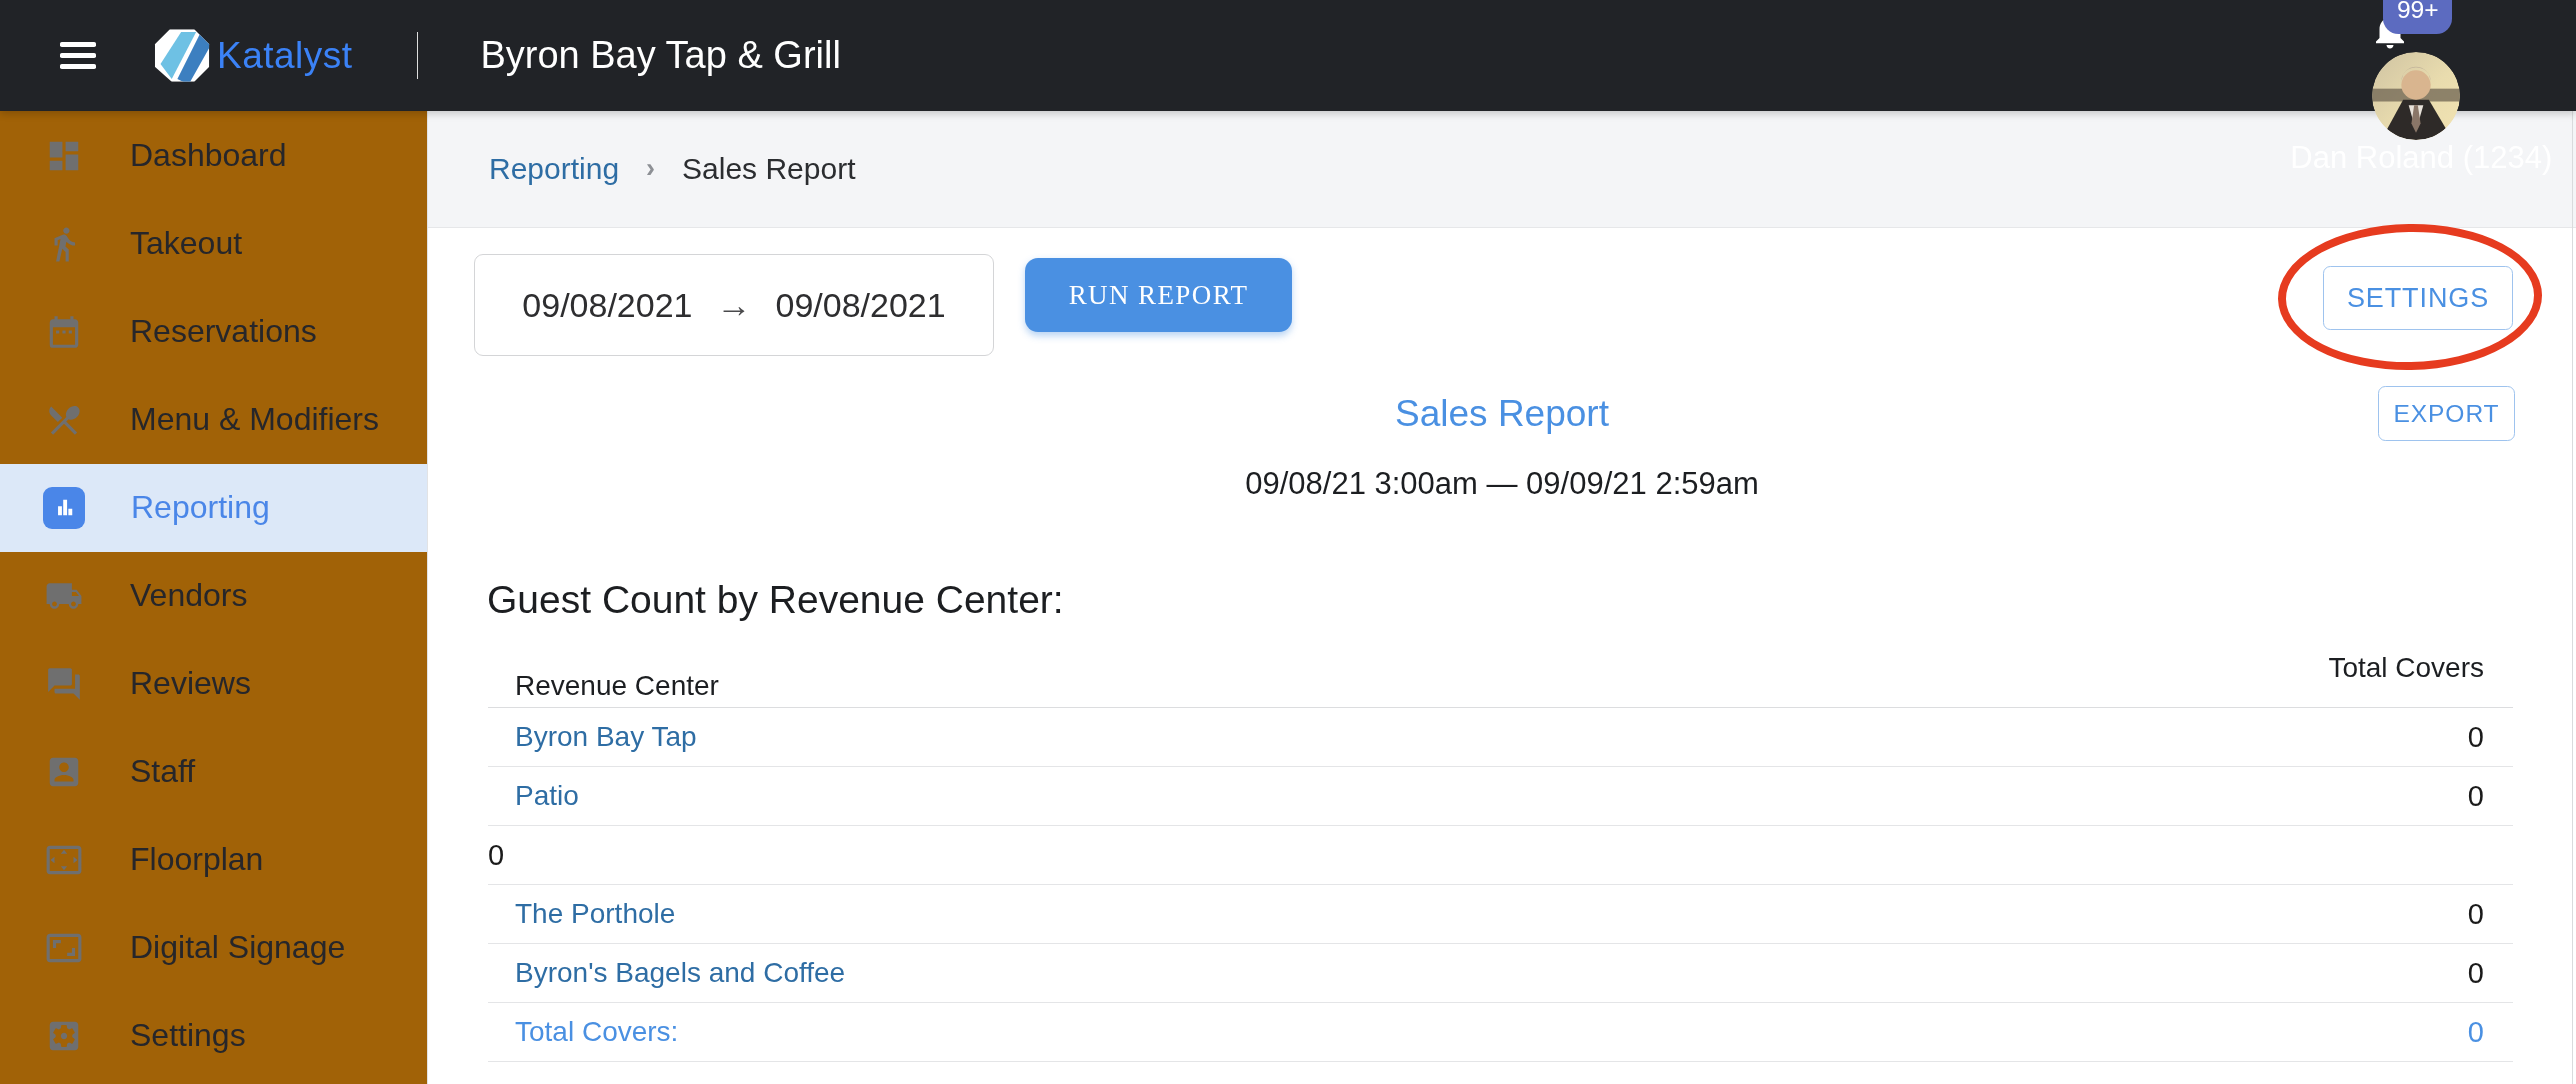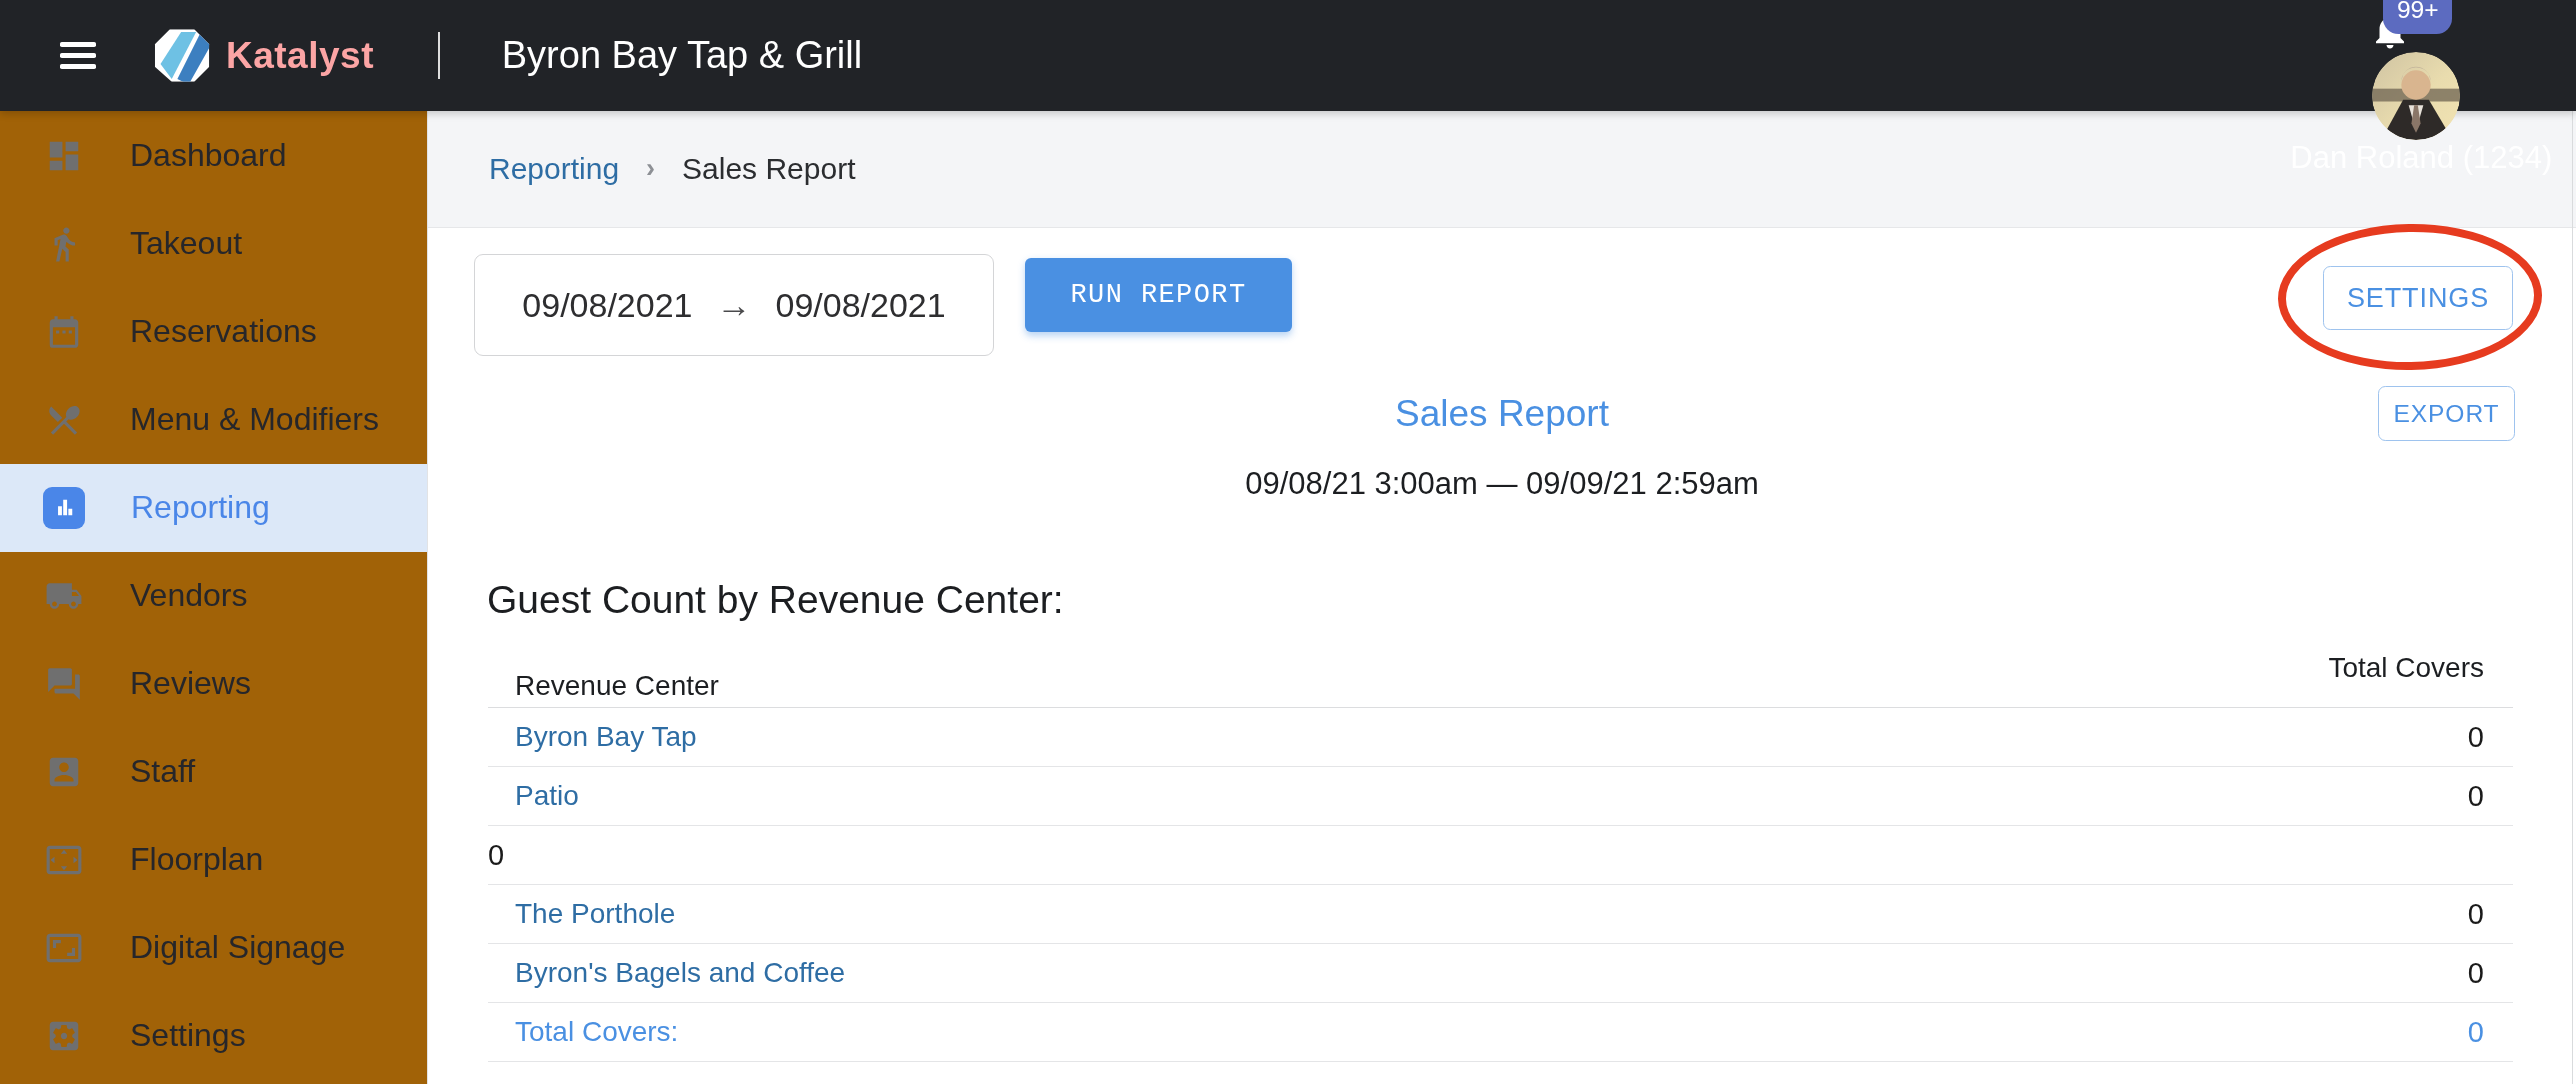--- a/index.html
+++ b/index.html
@@ -8,21 +8,21 @@
   .screen { position:relative; width:2576px; height:1085px; overflow:hidden; background:#fff; }
 
   
   .topbar { position:absolute; top:0; left:0; width:2576px; height:111px;
     background:#212327; display:flex; align-items:center; z-index:30;
     box-shadow:0 2.7px 7.3px rgba(0,0,0,.18); }
   .hamburger { width:36px; height:27px; margin-left:60px; display:flex; flex-direction:column;
     justify-content:space-between; cursor:pointer; }
   .hamburger span { display:block; height:4.6px; border-radius:1.8px; background:#fff; }
   .logo-badge { margin-left:57px; display:flex; align-items:center; }
-  .brand-name { color:#fca5a5; font-size:37px; font-weight:700; letter-spacing:0.5px; margin-left:13px; }
+  .brand-name { color:#3b82f6; font-size:37px; font-weight:400; letter-spacing:0.5px; margin-left:4px; }
   .tb-divider { width:1.8px; height:47px; background:#ffffff; opacity:.85; margin-left:64px; }
   .venue-name { color:#fff; font-size:38px; font-weight:400; margin-left:62px; }
   .tb-right { margin-left:auto; display:flex; align-items:center;flex-direction:column; }
   .build-label { color:#5d9edb; font-size:30px; margin-right:128px; cursor:pointer; }
   .doc-icon { width:40px; height:40px; color:#fff; margin-right:64px; cursor:pointer; }
   .bell-wrap { position:relative; width:42px; height:42px; color:#fff; margin-right:78px; cursor:pointer; }
   .badge { position:absolute; top:-24px; left:14.6px; background:#5c6bc0; color:#fff;
     font-size:24.6px; line-height:1; padding:12px 13.7px; border-radius:15.5px; font-weight:400; }
   .avatar { width:88px; height:88px; border-radius:50%; overflow:hidden; margin-right:25.5px;
     cursor:pointer; flex:none; }
@@ -52,22 +52,22 @@
   
   .main { position:absolute; top:228px; left:428px; right:0; bottom:0; background:#fff; }
 
   .date-range-box { position:absolute; left:46px; top:26.4px; width:520px; height:102px;
     background:#fff; border:0.9px solid #d4d5d7; border-radius:9px; display:flex;
     align-items:center; justify-content:center; cursor:text; }
   .date-val { font-size:34px; color:#2e2e30; }
   .date-arrow { font-size:35px; color:#4a4a4c; margin:0 24px; }
 
   .run-btn { position:absolute; left:597px; top:30px; width:267px; height:74px;
-    background:#4a90e2; border:none; border-radius:6px; color:#fff; font-size:27px;
-    font-family:Liberation Mono, monospace; letter-spacing:1.4px; cursor:pointer;
+    background:#4a90e2; border:none; border-radius:13px; color:#fff; font-size:27px;
+    font-family:Liberation Serif, serif; letter-spacing:1.4px; cursor:pointer;
     box-shadow:0 3.6px 7.3px rgba(74,144,226,.38); }
 
   .settings-btn { position:absolute; left:1895px; top:38px; width:190px; height:64px;
     background:#fff; border:1.8px solid #9ec3ee; border-radius:7.3px; color:#4a90e2;
     font-size:27px; font-family:inherit; letter-spacing:0.9px; cursor:pointer; }
 
   .annotation-ellipse { position:absolute; left:1850px; top:-3.6px; width:264px; height:146px;
     border:8.2px solid #e63b1f; border-radius:50%; transform:rotate(-1deg); pointer-events:none; z-index:5; }
 
   .export-btn { position:absolute; left:1950px; top:158px; width:137px; height:55px;

